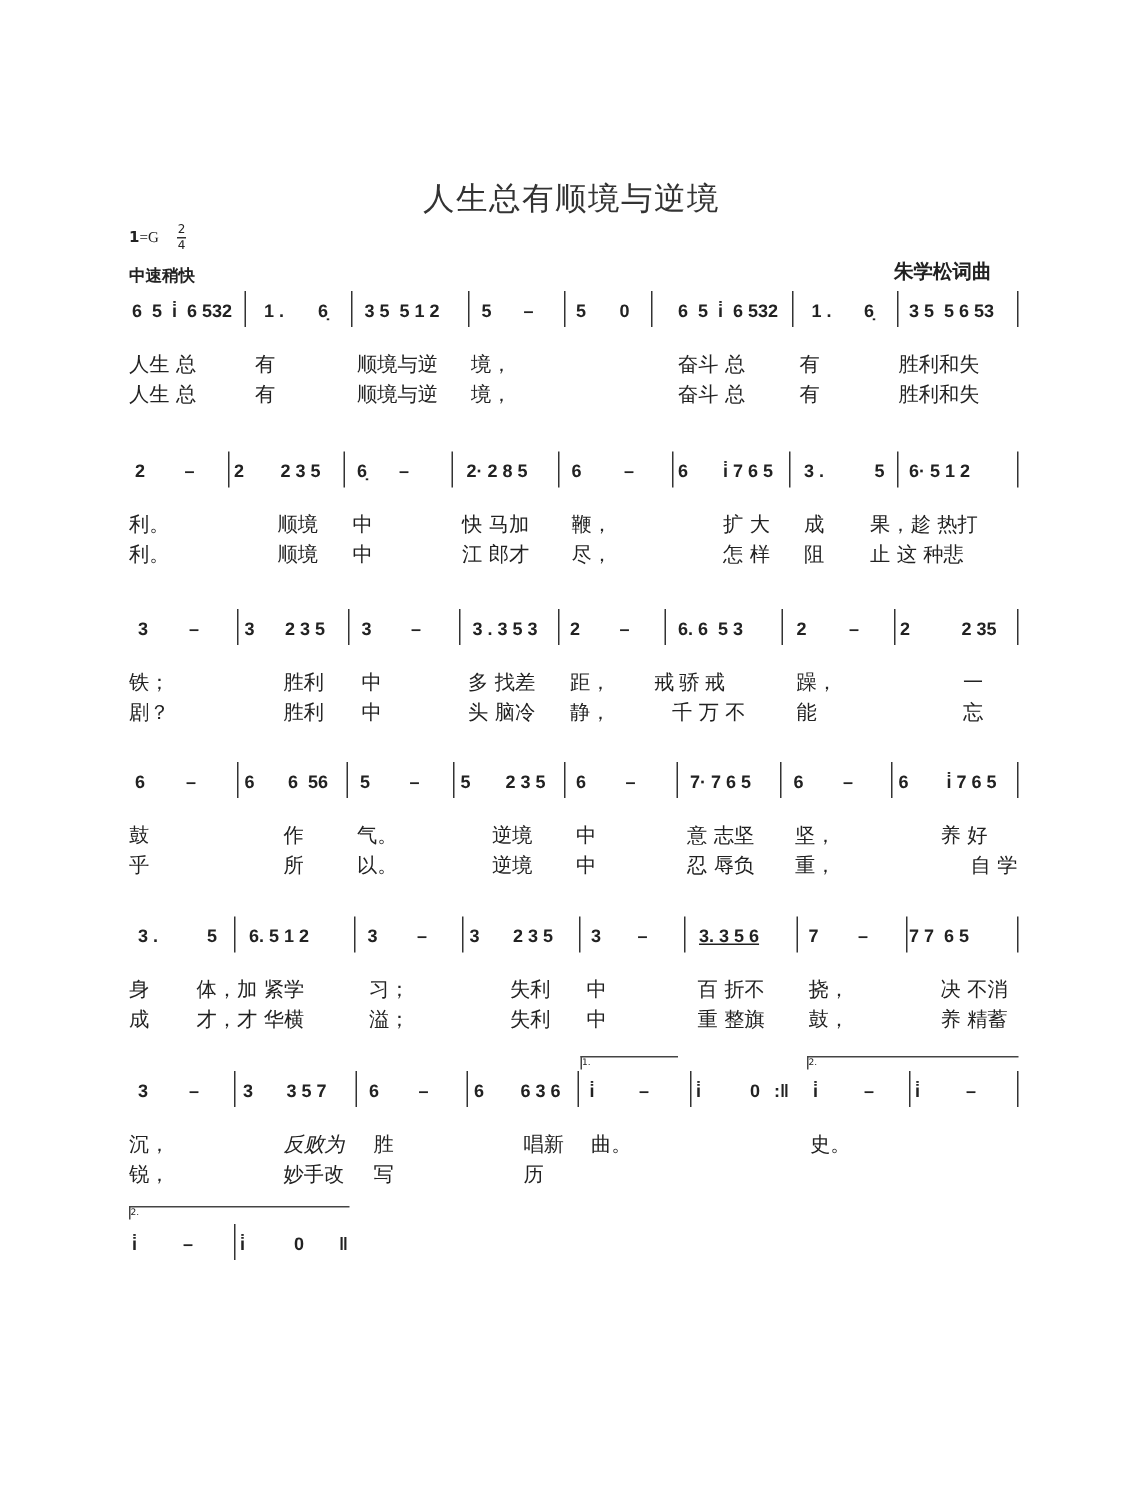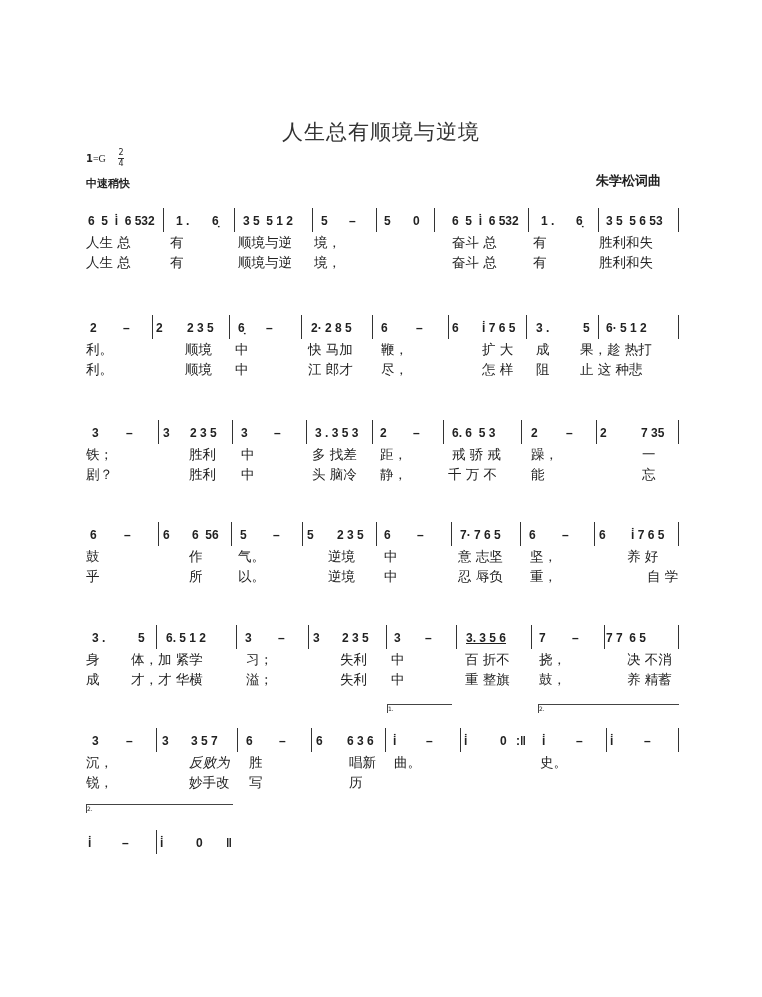--- a/index.html
+++ b/index.html
@@ -5,21 +5,21 @@
   html,body{margin:0;padding:0;background:#fff;}
   body{width:762px;height:997px;position:relative;overflow:hidden;font-family:"DejaVu Sans","Liberation Sans",sans-serif;color:#222;}
   .title{position:absolute;top:118px;left:0;width:762px;text-align:center;font-size:21px;letter-spacing:1px;color:#333;}
   .key{position:absolute;left:86px;top:153px;font-size:10px;font-family:"Liberation Serif",serif;}
   .key b{font-family:"DejaVu Sans",sans-serif;font-weight:bold;}
   .meter{position:absolute;left:117px;top:148px;font-size:8px;line-height:10px;text-align:center;width:8px;}
   .meter .bar{border-top:1px solid #333;width:6px;margin:0 auto;}
   .tempo{position:absolute;left:86px;top:176px;font-size:11px;font-weight:bold;}
   .author{position:absolute;left:596px;top:172px;font-size:13px;font-weight:bold;}
   .sys{position:absolute;left:86px;width:594px;}
-  .notes{position:absolute;left:0;top:14px;height:20px;width:594px;}
+  .notes{position:absolute;left:0;top:0;height:20px;width:594px;}
   .bl{position:absolute;top:-4px;height:24px;border-left:1.3px solid #333;}
   .tk{position:absolute;font-size:12px;font-weight:bold;font-family:"Liberation Sans",sans-serif;top:2px;white-space:pre;}
   .lyr{position:absolute;left:0;width:594px;font-size:13.5px;height:18px;}
   .lyr span{position:absolute;white-space:pre;}
   .volta{position:absolute;border-top:1px solid #444;border-left:1px solid #444;height:8px;font-size:6px;}
 </style>
 </head>
 <body>
 
 <div class="title">人生总有顺境与逆境</div>
@@ -136,30 +136,30 @@
         <div class="bl" style="left: 286px;"></div>
         <span class="tk" style="left: 294px;">2</span>
         <span class="tk" style="left: 327px;">–</span>
         <div class="bl" style="left: 357px;"></div>
         <span class="tk" style="left: 366px;">6. 6  5 3</span>
         <div class="bl" style="left: 435px;"></div>
         <span class="tk" style="left: 445px;">2</span>
         <span class="tk" style="left: 480px;">–</span>
         <div class="bl" style="left: 510px;"></div>
         <span class="tk" style="left: 514px;">2</span>
-        <span class="tk" style="left: 555px;">7 35</span>
+        <span class="tk" style="left: 555px;">2 35</span>
         <div class="bl" style="left: 592px;"></div>
       </div>
       <div class="lyr" style="top: 36px;">
         <span style="left: 0px;">铁；</span>
         <span style="left: 103px;">胜利</span>
         <span style="left: 155px;">中</span>
         <span style="left: 226px;">多 找差</span>
         <span style="left: 294px;">距，</span>
-        <span style="left: 366px;">戒 骄 戒</span>
+        <span style="left: 350px; font-family: Liberation Serif, serif;">戒 骄 戒</span>
         <span style="left: 445px;">躁，</span>
         <span style="left: 556px;">一</span>
       </div>
       <div class="lyr" style="top: 56px;">
         <span style="left: 0px;">剧？</span>
         <span style="left: 103px;">胜利</span>
         <span style="left: 155px;">中</span>
         <span style="left: 226px;">头 脑冷</span>
         <span style="left: 294px;">静，</span>
         <span style="left: 362px;">千 万 不</span>

